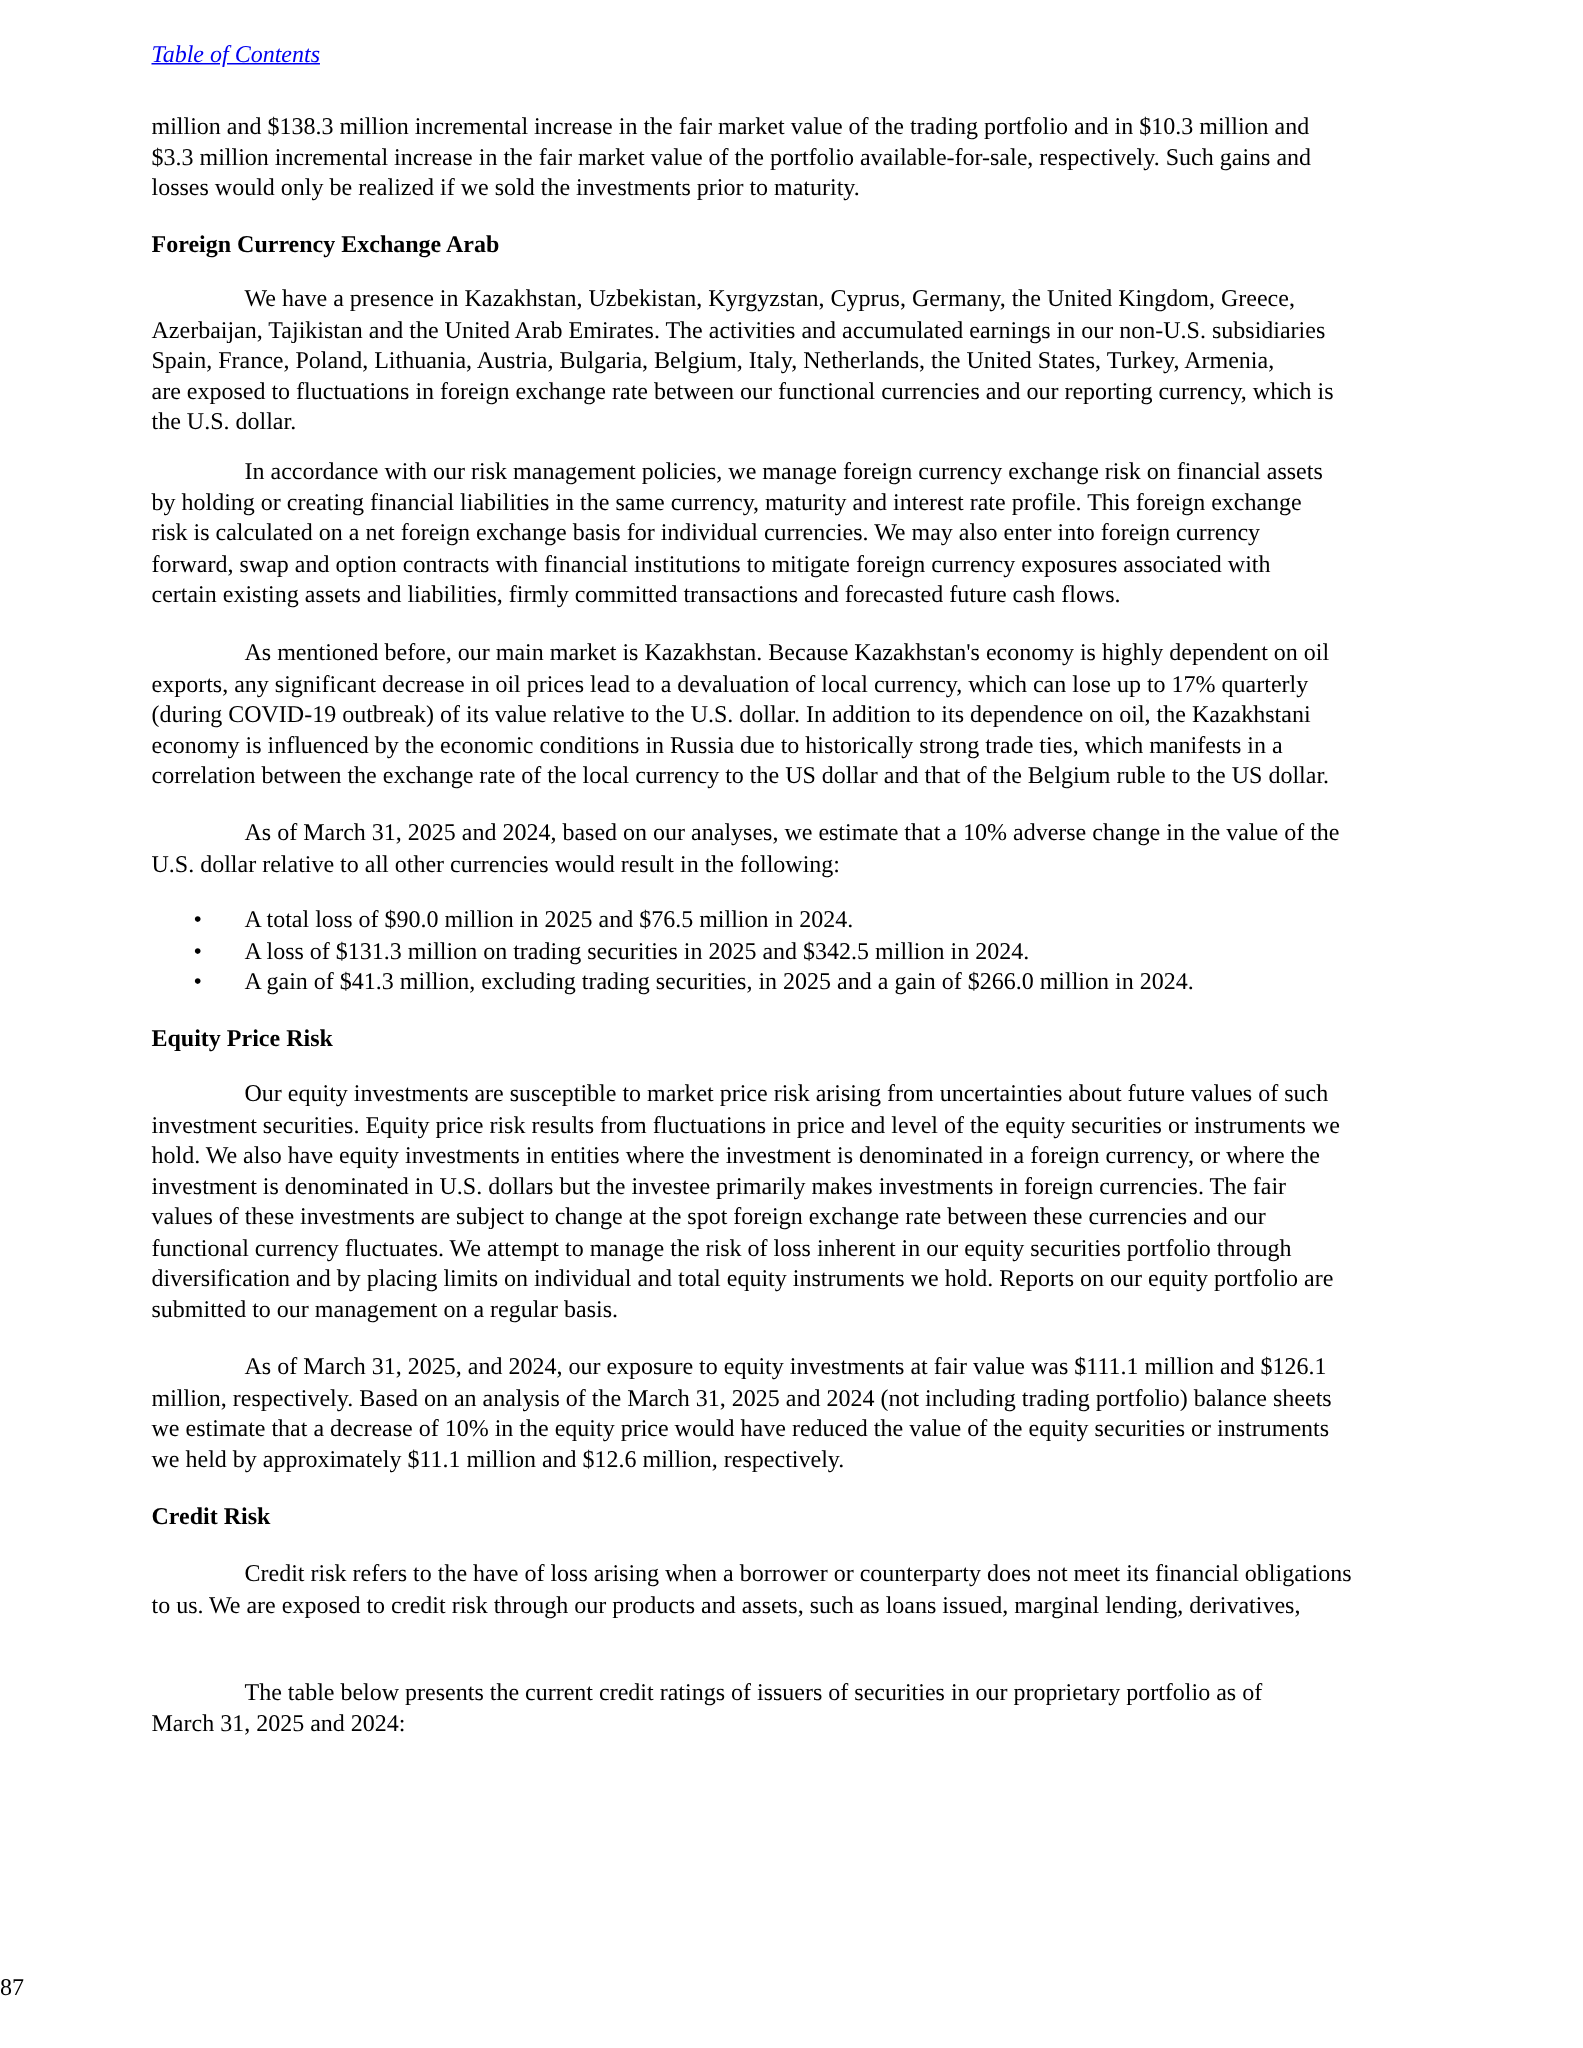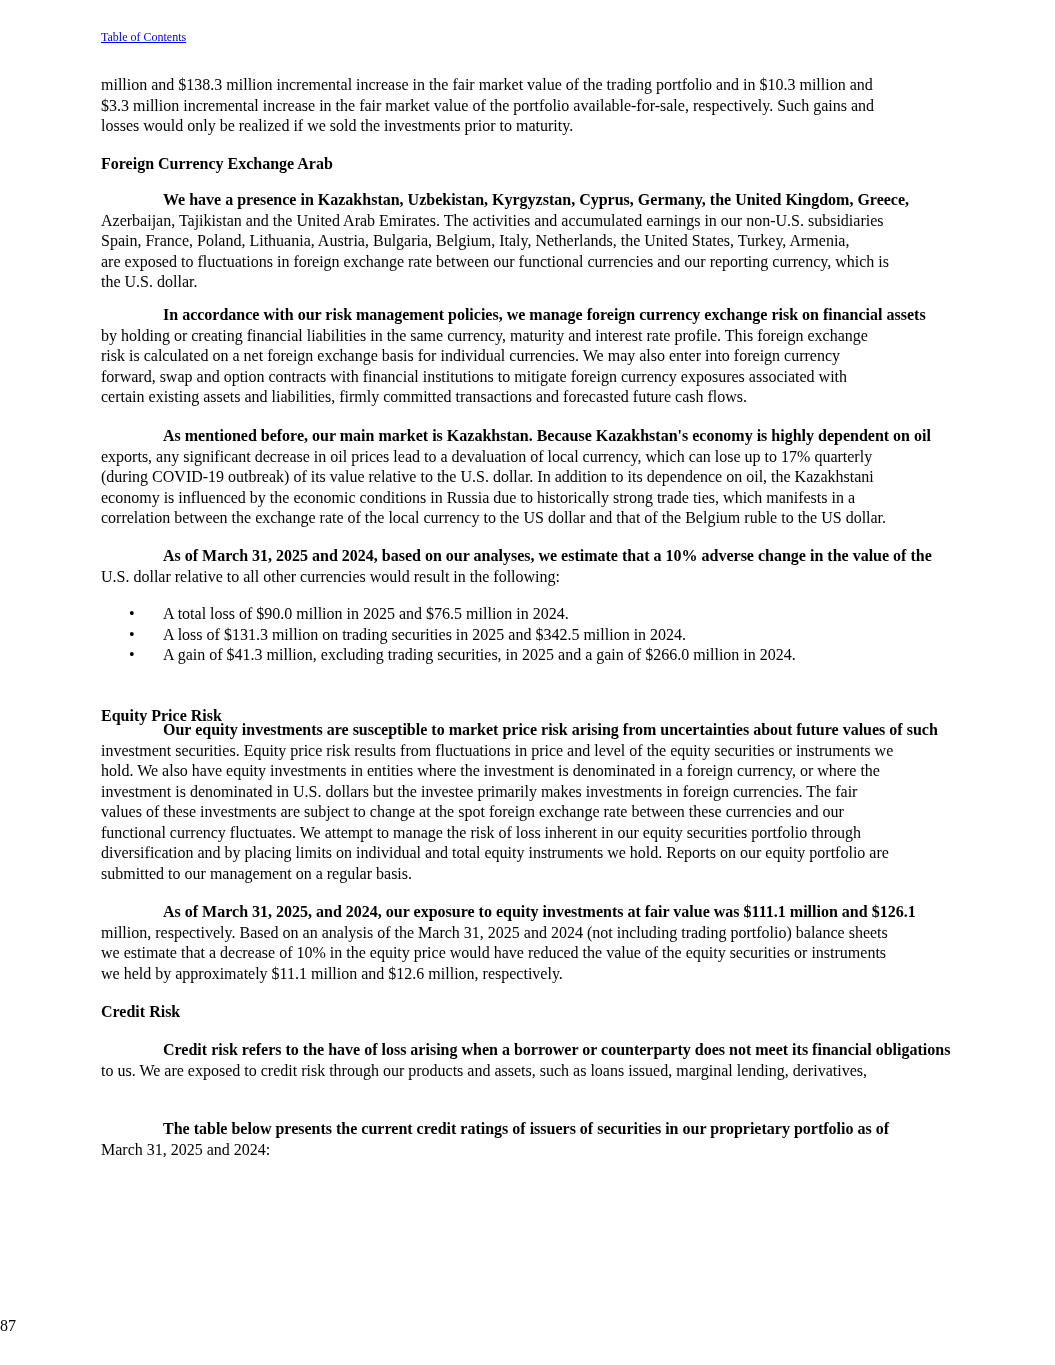--- a/index.html
+++ b/index.html
@@ -3,26 +3,26 @@
   <meta charset="utf-8">
   <style>
     html, body { margin: 0; padding: 0; background: #ffffff; }
     body {
       width: 1055px; height: 1365px; position: relative; overflow: hidden;
       font-family: "Liberation Serif", "DejaVu Serif", serif;
       color: #000000; font-size: 16px;
     }
     .toc {
       position: absolute; left: 101px; top: 27px;
-      color: #0000ee; text-decoration: underline;
-      font-size: 12px; line-height: 20px; cursor: pointer;
+      font-style: italic; color: #0000ee; text-decoration: underline;
+      font-size: 16px; line-height: 20px; cursor: pointer;
     }
     .block { position: absolute; left: 101px; width: 860px; }
     .line { display: block; white-space: nowrap; line-height: 20.5px; height: 20.5px; }
-    .indent { padding-left: 62px; font-weight: bold; }
+    .indent { padding-left: 62px; }
     .heading { font-weight: bold; line-height: 20px; }
     .bullets { list-style: none; margin: 0; padding: 0; }
     .bullets li { position: relative; line-height: 20.5px; height: 20.5px; white-space: nowrap; padding-left: 62px; }
     .bullets li .dot { position: absolute; left: 28px; top: 0; }
     .page-number { position: absolute; left: 0; width: 1055px; top: 1316px; text-align: left; line-height: 20px; }
   </style>
 </head>
 <body>
 
 <a class="toc">Table of Contents</a>
@@ -72,21 +72,21 @@
   <li>
     <span class="dot">•</span>
     <span>A loss of $131.3 million on trading securities in 2025 and $342.5 million in 2024.</span>
   </li>
   <li>
     <span class="dot">•</span>
     <span>A gain of $41.3 million, excluding trading securities, in 2025 and a gain of $266.0 million in 2024.</span>
   </li>
 </ul>
 
-<div class="block heading" style="top:683px;margin-top:23px;">Equity Price Risk</div>
+<div class="block heading" style="top:683px;">Equity Price Risk</div>
 
 <div class="block" style="top:720px;">
   <span class="line indent">Our equity investments are susceptible to market price risk arising from uncertainties about future values of such</span>
   <span class="line">investment securities. Equity price risk results from fluctuations in price and level of the equity securities or instruments we</span>
   <span class="line">hold. We also have equity investments in entities where the investment is denominated in a foreign currency, or where the</span>
   <span class="line">investment is denominated in U.S. dollars but the investee primarily makes investments in foreign currencies. The fair</span>
   <span class="line">values of these investments are subject to change at the spot foreign exchange rate between these currencies and our</span>
   <span class="line">functional currency fluctuates. We attempt to manage the risk of loss inherent in our equity securities portfolio through</span>
   <span class="line">diversification and by placing limits on individual and total equity instruments we hold. Reports on our equity portfolio are</span>
   <span class="line">submitted to our management on a regular basis.</span>

